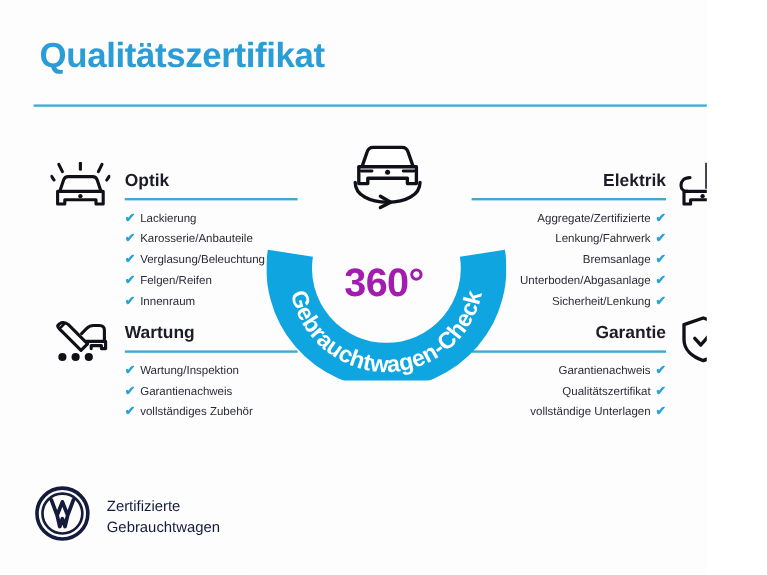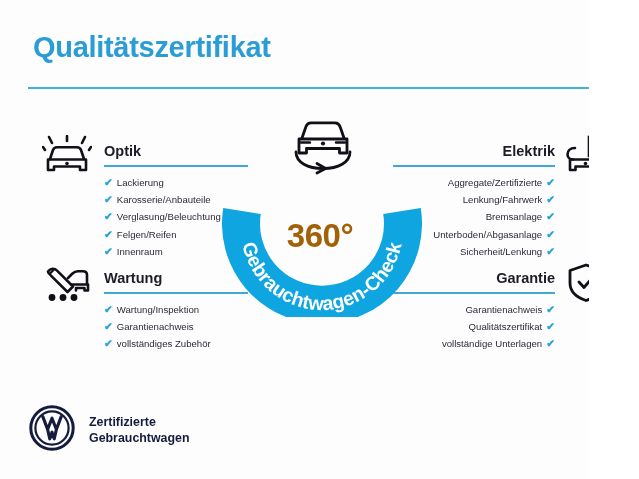--- a/index.html
+++ b/index.html
@@ -121,21 +121,21 @@
     height: 176px;
   }
   #badge-center-num {
     position: absolute;
     left: 0;
     right: 4px;
     top: 105px;
     text-align: center;
     font-size: 33px;
     font-weight: bold;
-    color: #a16207;
+    color: #a21caf;
     letter-spacing: -0.5px;
   }
   #badge-car-icon {
     position: absolute;
     left: 62px;
     top: 0px;
     width: 78px;
     height: 66px;
   }
 
@@ -143,21 +143,21 @@
   #footer-logo {
     position: absolute;
     left: 28px;
     top: 404px;
     display: flex;
     align-items: center;
     gap: 13px;
   }
   #footer-logo-text {
     font-size: 12.4px;
-    font-weight: bold;
+    font-weight: normal;
     color: #141b3d;
     line-height: 16.5px;
     white-space: pre-line;
   }
 </style>
 </head>
 <body>
 
 <div id="page">
 

